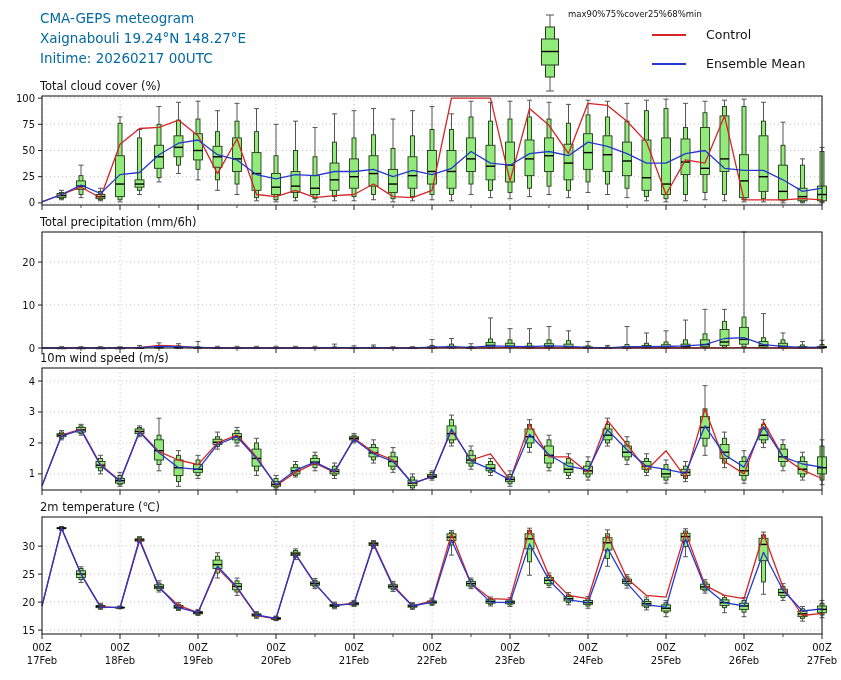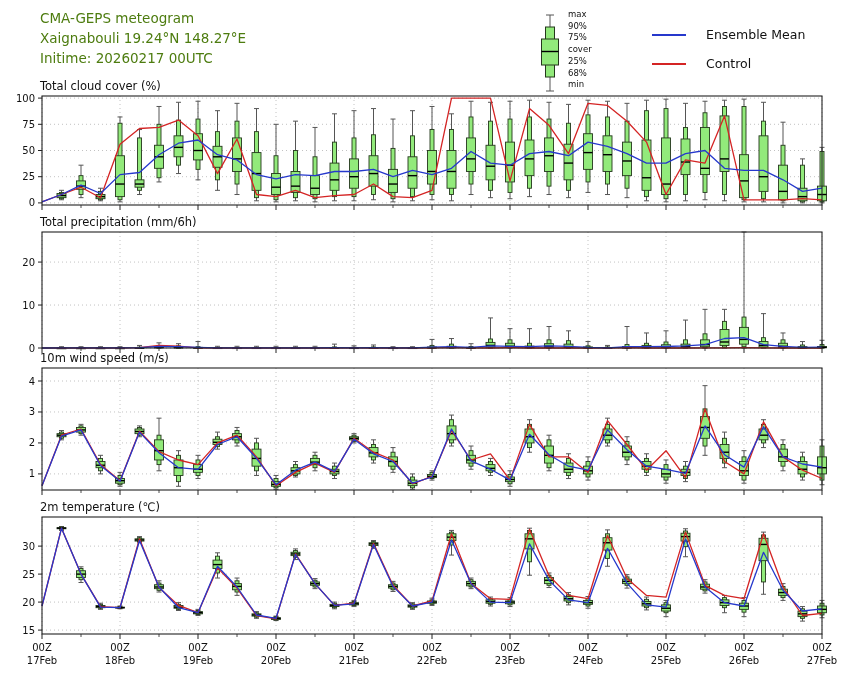--- a/index.html
+++ b/index.html
@@ -1,22 +1,22 @@
 <!DOCTYPE html>
 <html><head>
 <meta charset="utf-8">
 <style>
   html,body{margin:0;padding:0;background:#fff;}
   .canvas{position:relative;width:841px;height:680px;background:#ffffff;
           font-family:"DejaVu Sans","Liberation Sans",sans-serif;color:#111;overflow:hidden;}
   #chart{position:absolute;left:0;top:0;}
   .header{position:absolute;left:40px;top:8px;z-index:3;}
-  .header div{font-size:13.5px;line-height:20px;color:#4d7c0f;}
+  .header div{font-size:13.5px;line-height:20px;color:#0369a1;}
   .box-legend{position:absolute;left:536px;top:6px;z-index:3;display:flex;align-items:flex-start;}
-  .box-legend-labels{display:flex;flex-direction:column;margin-left:4px;margin-top:3px;}
+  .box-legend-labels{display:flex;margin-left:4px;margin-top:3px;}
   .box-legend-labels span{font-size:8.5px;line-height:11.7px;color:#111;}
   .line-legend{position:absolute;left:652px;top:20px;z-index:3;}
   .line-legend-row{display:flex;align-items:center;height:29px;}
   .swatch{display:inline-block;width:34px;height:2px;margin-right:20px;}
   .line-legend-row span.lbl{font-size:12.5px;color:#111;}
 </style>
 </head>
 <body>
 
 <div class="canvas">
@@ -1226,21 +1226,21 @@
       <span>75%</span>
       <span>cover</span>
       <span>25%</span>
       <span>68%</span>
       <span>min</span>
     </div>
   </div>
 
   <div class="line-legend">
     <div class="line-legend-row">
+      <span class="swatch" id="control-swatch" style="background: rgb(212, 36, 36);"></span>
+      <span class="lbl">Control</span>
+    </div>
+    <div class="line-legend-row">
       <span class="swatch" id="mean-swatch" style="background: rgb(38, 56, 204);"></span>
       <span class="lbl">Ensemble Mean</span>
-    </div>
-    <div class="line-legend-row">
-      <span class="swatch" id="control-swatch" style="background: rgb(212, 36, 36);"></span>
-      <span class="lbl">Control</span>
     </div>
   </div>
 </div>
 
 </body></html>

